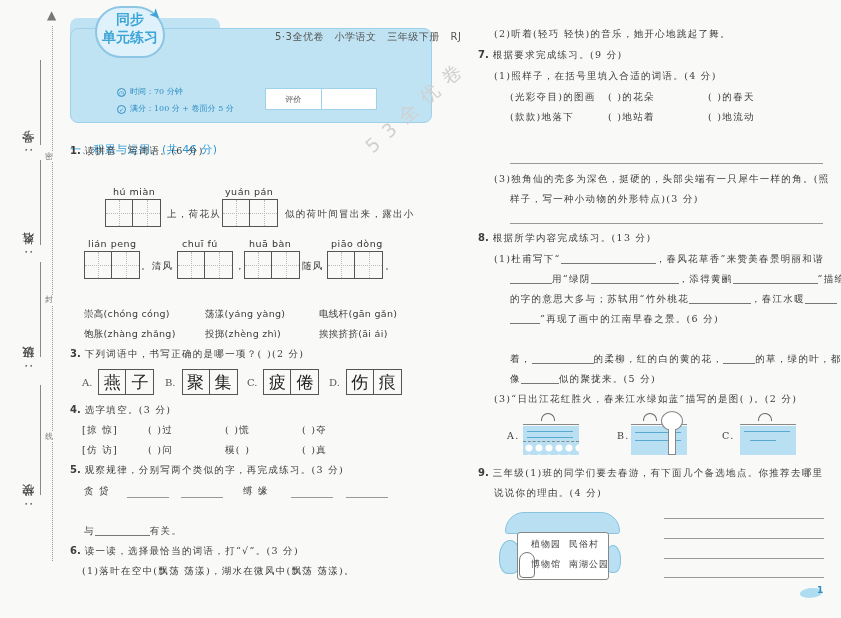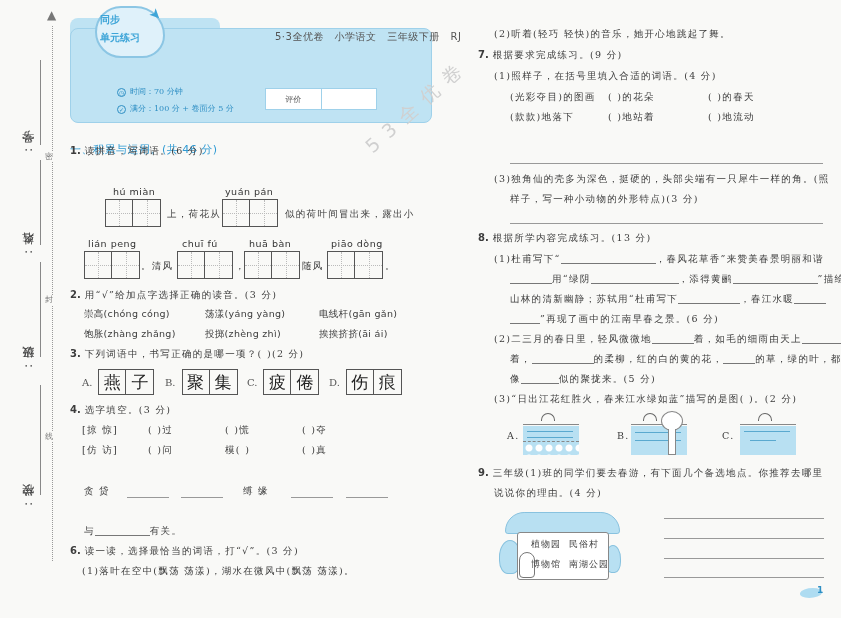--- a/index.html
+++ b/index.html
@@ -13,21 +13,21 @@
   .bind-line { position: absolute; left: 52px; top: 26px; height: 535px; border-left: 1px dotted #999; }
   .rocket { position: absolute; left: 47px; top: 8px; font-size: 12px; color: #777; }
   .seal-ch { position: absolute; left: 45px; font-size: 8px; color: #777; background: #f9f9f7; line-height: 10px; }
   .field { position: absolute; left: 20px; width: 22px; font-family: "DejaVu Sans", sans-serif; font-size: 12px; color: #444; }
   .field .lbl { writing-mode: vertical-rl; transform: rotate(180deg); display: block; }
 
   
   .banner { position: absolute; left: 70px; top: 28px; width: 362px; height: 95px; background: #bfe3f3; border-radius: 8px; border: 1px solid #9fd1ea; }
   .banner-tab { position: absolute; left: 70px; top: 18px; width: 150px; height: 20px; background: #bfe3f3; border-radius: 8px 8px 0 0; }
   .cloud { position: absolute; left: 95px; top: 6px; width: 70px; height: 52px; background: #dff1fa; border: 2px solid #8cc6e4; border-radius: 30px 34px 26px 30px; }
-  .cloud-t { position: absolute; left: 100px; width: 60px; font-family: "DejaVu Sans", sans-serif; font-size: 10px; color: #3ea5d8; font-weight: bold; line-height: 15px; }
+  .cloud-t { position: absolute; left: 100px; width: 60px; text-align: center; font-family: "DejaVu Sans", sans-serif; font-size: 14px; color: #3ea5d8; font-weight: bold; line-height: 15px; }
   .rocket2 { position: absolute; left: 150px; top: 6px; font-size: 14px; color: #3ea5d8; transform: rotate(45deg); }
   .series { position: absolute; left: 275px; top: 30px; font-family: "DejaVu Sans", sans-serif; font-size: 10px; color: #555; white-space: nowrap; letter-spacing: 0.5px; }
   .series span { margin-right: 7px; }
   .title { position: absolute; left: 160px; top: 52px; font-family: "DejaVu Sans", sans-serif; font-size: 15px; font-weight: bold; color: #333; letter-spacing: 1px; white-space: nowrap; }
   .title .hl { color: #1a9ad6; }
   .title .badge { display: inline-block; background: #1a9ad6; color: #fff; font-size: 10px; border-radius: 5px; padding: 1px 4px; margin-left: 5px; vertical-align: 2px; }
   .meta { position: absolute; left: 117px; font-family: "DejaVu Serif", serif; font-size: 8px; color: #2f8fc4; white-space: nowrap; }
   .meta .ic { display: inline-block; width: 9px; height: 9px; border: 1px solid #2f8fc4; border-radius: 50%; font-size: 6px; text-align: center; line-height: 7px; margin-right: 4px; vertical-align: -1px; }
   .eval { position: absolute; left: 265px; top: 88px; width: 112px; height: 22px; background: #fff; border: 1px solid #9fd1ea; display: flex; font-family: Liberation Mono, monospace; }
   .eval div { flex: 1; font-size: 8px; color: #555; display: flex; align-items: center; justify-content: center; }
@@ -163,21 +163,20 @@
       <div class="cell"></div>
       <div class="cell"></div>
     </div>
   <div class="t" style="left:302px;top:260px">随风</div>
   <div class="tian" style="left:327px;top:251px">
       <div class="cell"></div>
       <div class="cell"></div>
     </div>
   <div class="t" style="left:385px;top:260px">。</div>
 
-  <div class="t" style="left:70px;top:289px"><span class="qn">2.</span><span>用“√”给加点字选择正确的读音。(3 分)</span></div>
   <div class="t sans" style="left:84px;top:308px;font-size:9.5px;letter-spacing:0.3px">崇高(chóng   cóng)</div>
   <div class="t sans" style="left:205px;top:308px;font-size:9.5px;letter-spacing:0.3px">荡漾(yáng   yàng)</div>
   <div class="t sans" style="left:319px;top:308px;font-size:9.5px;letter-spacing:0.3px">电线杆(gān   gǎn)</div>
   <div class="t sans" style="left:84px;top:328px;font-size:9.5px;letter-spacing:0.3px">饱胀(zhàng   zhǎng)</div>
   <div class="t sans" style="left:205px;top:328px;font-size:9.5px;letter-spacing:0.3px">投掷(zhèng   zhì)</div>
   <div class="t sans" style="left:319px;top:328px;font-size:9.5px;letter-spacing:0.3px">挨挨挤挤(āi   ái)</div>
 
   <div class="t" style="left:70px;top:348px"><span class="qn">3.</span><span>下列词语中，书写正确的是哪一项？(      )(2 分)</span></div>
   <div class="opt" style="left:82px;top:369px">
       <span class="lt">A.</span>
@@ -211,20 +210,21 @@
   <div class="t" style="left:70px;top:404px"><span class="qn">4.</span><span>选字填空。(3 分)</span></div>
   <div class="t" style="left:82px;top:424px">[掠   惊]</div>
   <div class="t" style="left:148px;top:424px">(      )过</div>
   <div class="t" style="left:225px;top:424px">(      )慌</div>
   <div class="t" style="left:302px;top:424px">(      )夺</div>
   <div class="t" style="left:82px;top:444px">[仿   访]</div>
   <div class="t" style="left:148px;top:444px">(      )问</div>
   <div class="t" style="left:225px;top:444px">模(      )</div>
   <div class="t" style="left:302px;top:444px">(      )真</div>
 
+  <div class="t" style="left:70px;top:464px"><span class="qn">5.</span><span>观察规律，分别写两个类似的字，再完成练习。(3 分)</span></div>
   <div class="t" style="left:84px;top:485px">贪   贷</div>
   <div class="hline" style="left:127px;top:497px;width:42px"></div>
   <div class="hline" style="left:181px;top:497px;width:42px"></div>
   <div class="t" style="left:243px;top:485px">缚   缘</div>
   <div class="hline" style="left:291px;top:497px;width:42px"></div>
   <div class="hline" style="left:346px;top:497px;width:42px"></div>
   <div class="t" style="left:84px;top:525px"><span>与</span><span class="blank" style="width:55px"></span><span>有关。</span></div>
 
   <div class="t" style="left:70px;top:545px"><span class="qn">6.</span><span>读一读，选择最恰当的词语，打“√”。(3 分)</span></div>
   <div class="t" style="left:82px;top:565px">(1)落叶在空中(飘荡   荡漾)，湖水在微风中(飘荡   荡漾)。</div>
@@ -240,24 +240,23 @@
   <div class="t" style="left:608px;top:111px">(              )地站着</div>
   <div class="t" style="left:708px;top:111px">(              )地流动</div>
   <div class="hline" style="left:510px;top:163px;width:313px"></div>
   <div class="t" style="left:494px;top:173px">(3)独角仙的壳多为深色，挺硬的，头部尖端有一只犀牛一样的角。(照</div>
   <div class="t" style="left:510px;top:193px">样子，写一种小动物的外形特点)(3 分)</div>
   <div class="hline" style="left:510px;top:223px;width:313px"></div>
 
   <div class="t" style="left:478px;top:232px"><span class="qn">8.</span><span>根据所学内容完成练习。(13 分)</span></div>
   <div class="t" style="left:494px;top:253px"><span>(1)杜甫写下“</span><span class="blank" style="width:95px"></span><span>，春风花草香”来赞美春景明丽和谐</span></div>
   <div class="t" style="left:510px;top:273px"><span class="blank" style="width:42px"></span><span>用“绿阴</span><span class="blank" style="width:88px"></span><span>，添得黄鹂</span><span class="blank" style="width:85px"></span><span>”描绘</span></div>
-  <div class="t" style="left:510px;top:293px"><span>山林的清新幽静；苏轼用“杜甫写下</span><span class="blank" style="width:62px"></span><span>，春江水暖</span><span class="blank" style="width:32px"></span></div>
+  <div class="t" style="left:510px;top:293px"><span>的字的意思大多与；苏轼用“竹外桃花</span><span class="blank" style="width:62px"></span><span>，春江水暖</span><span class="blank" style="width:32px"></span></div>
   <div class="t" style="left:510px;top:313px"><span class="blank" style="width:30px"></span><span>”再现了画中的江南早春之景。(6 分)</span></div>
 
-  <div class="t" style="left:494px;top:333px"><span>(2)二三月的春日里，轻风微微地</span><span class="blank" style="width:42px"></span><span>着，如毛的细雨由天上</span><span class="blank" style="width:40px"></span></div>
   <div class="t" style="left:510px;top:353px"><span>着，</span><span class="blank" style="width:62px"></span><span>的柔柳，红的白的黄的花，</span><span class="blank" style="width:32px"></span><span>的草，绿的叶，都</span></div>
   <div class="t" style="left:510px;top:373px"><span>像</span><span class="blank" style="width:38px"></span><span>似的聚拢来。(5 分)</span></div>
   <div class="t" style="left:494px;top:393px">(3)“日出江花红胜火，春来江水绿如蓝”描写的是图(      )。(2 分)</div>
 
   <div class="t" style="left:507px;top:430px">A.</div>
   <div class="pic" style="left:523px;top:415px">
     <div class="sky"></div>
       <div class="sun"></div>
     <div class="water">
         <div class="wave" style="top:5px"></div>

